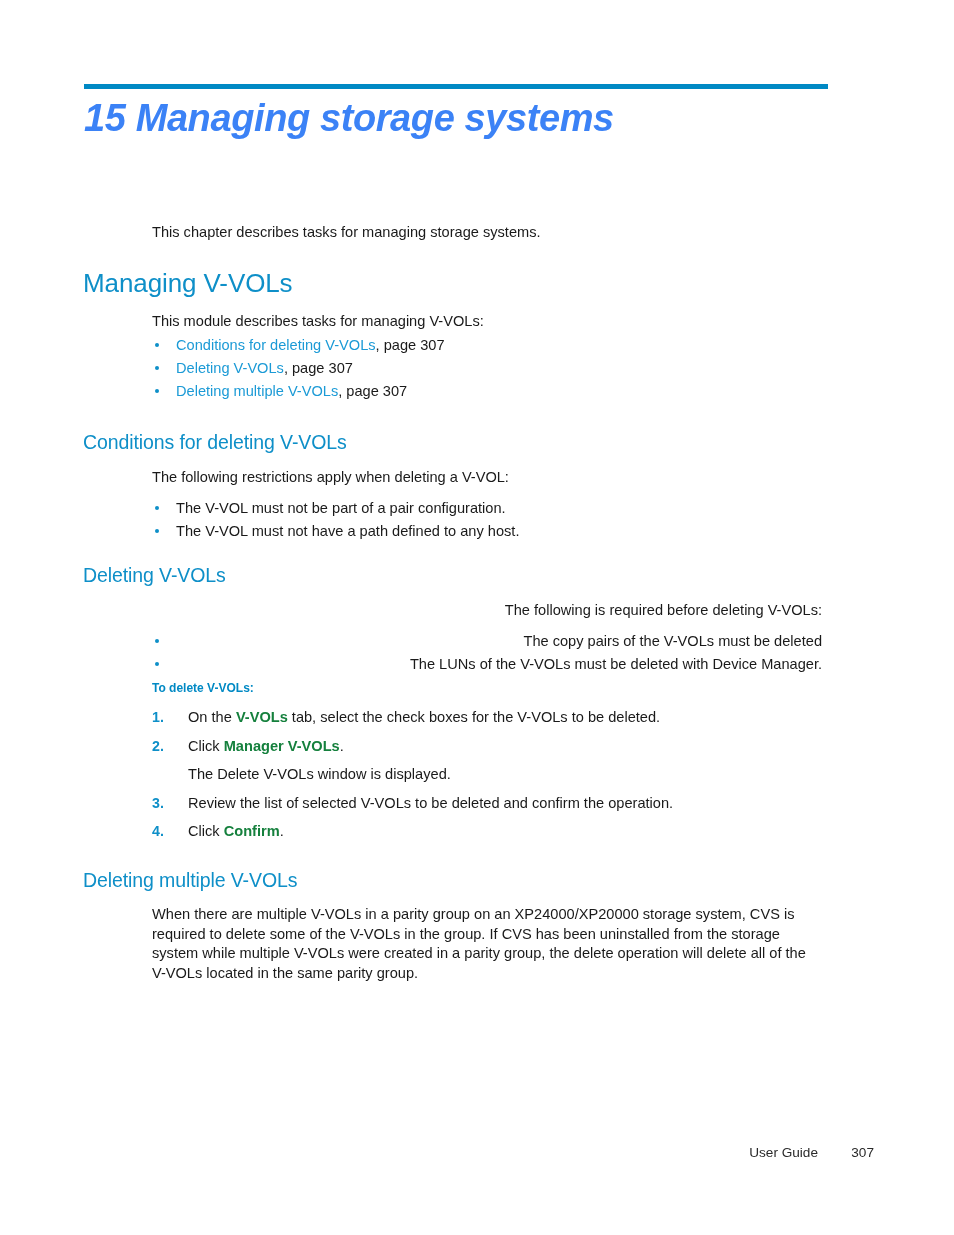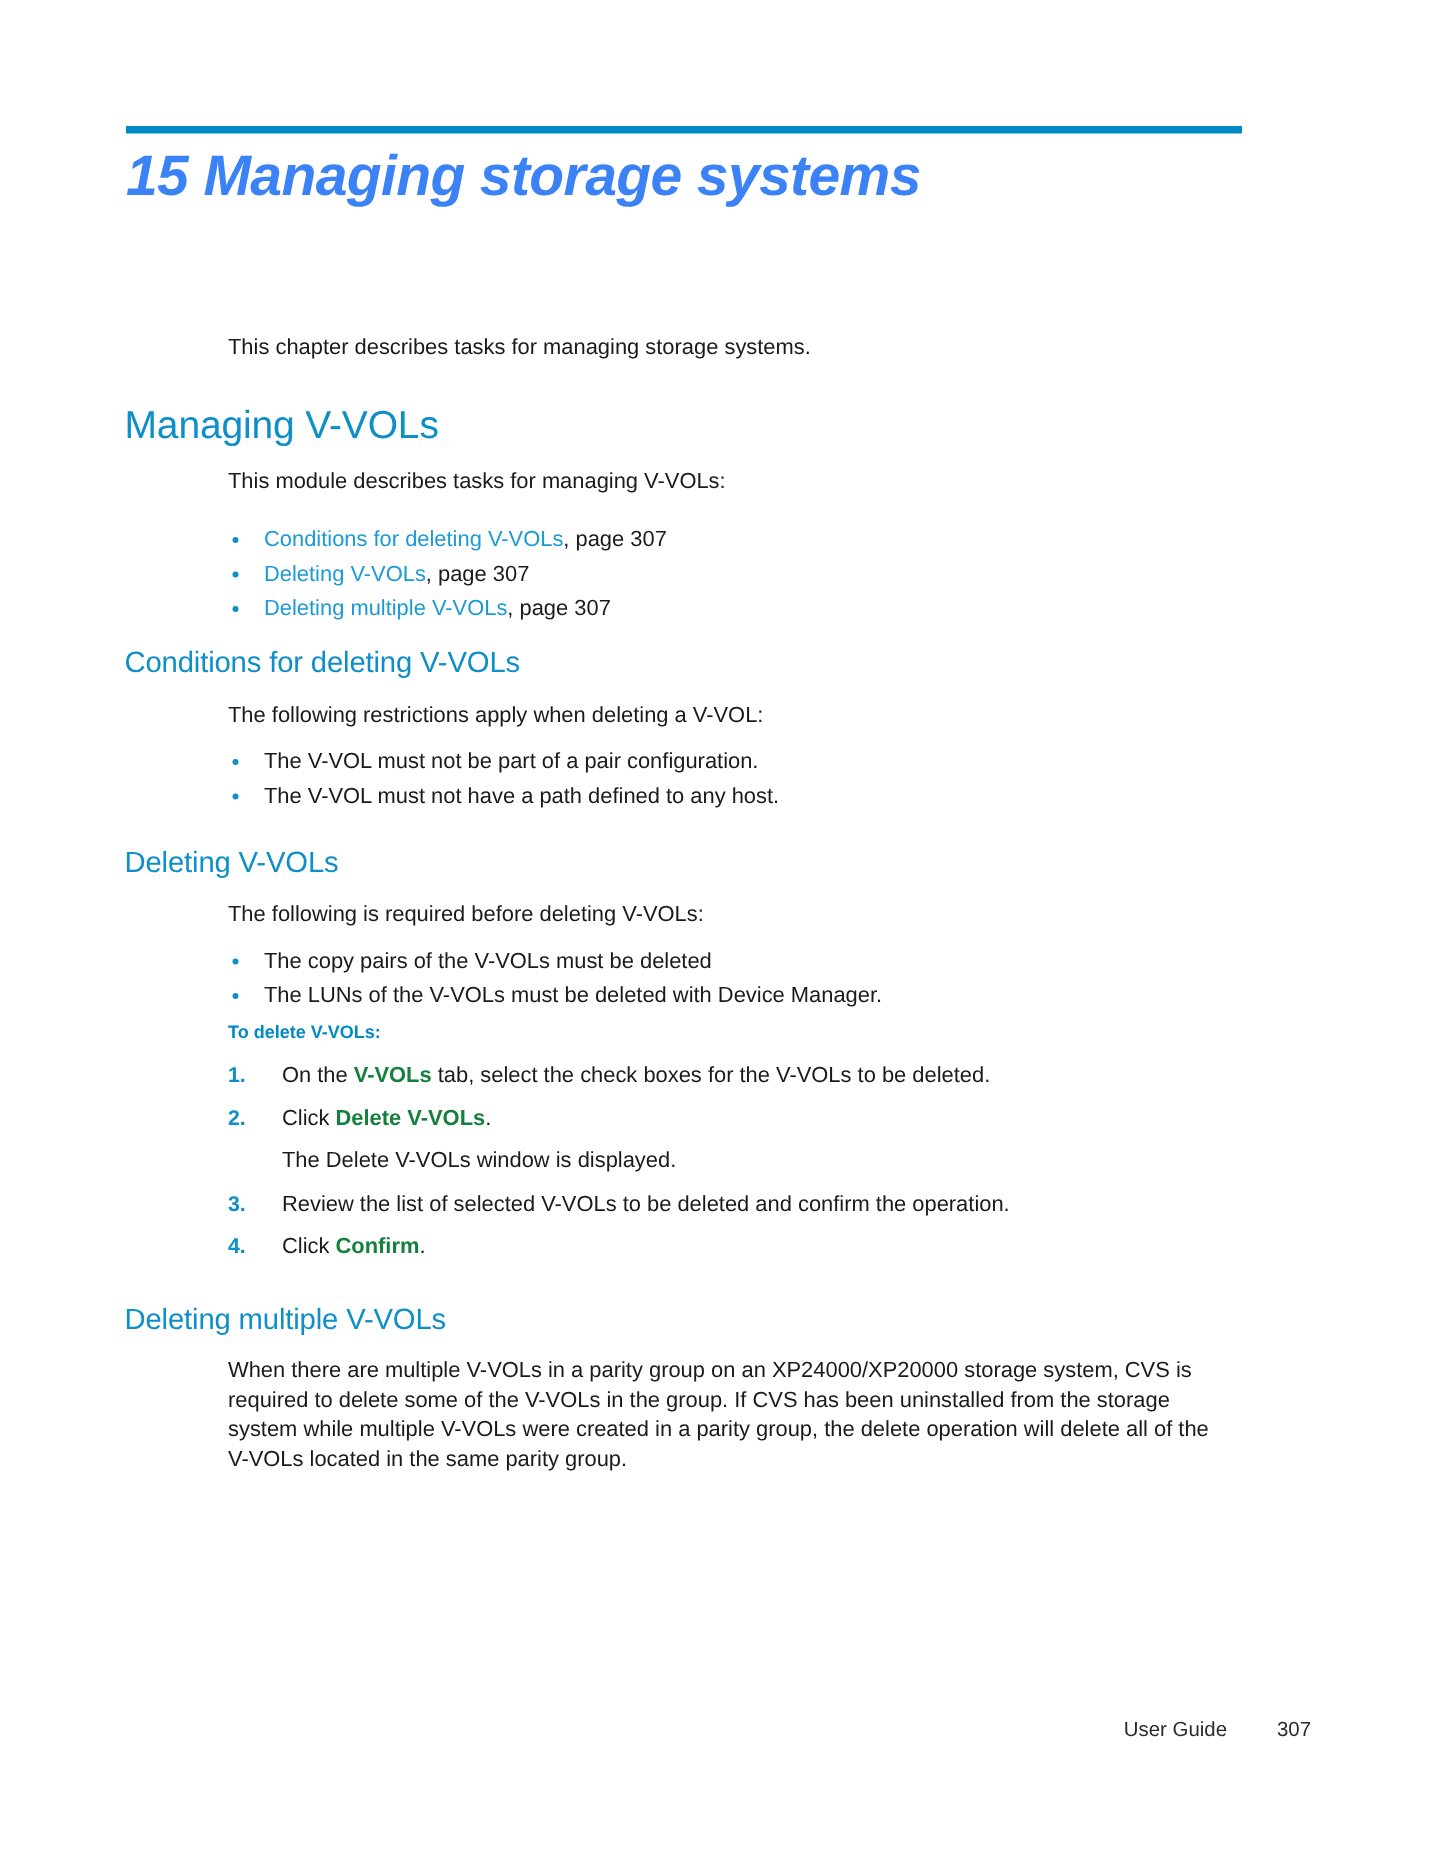--- a/index.html
+++ b/index.html
@@ -173,21 +173,21 @@
 
   <div class="body-col" style="top:223px;">
     <p class="body">This chapter describes tasks for managing storage systems.</p>
   </div>
 
   <div class="h1" style="top:268px;">Managing V-VOLs</div>
 
   <div class="body-col" style="top:312px;">
     <p class="body">This module describes tasks for managing V-VOLs:</p>
 
-    <ul class="bullets" style="margin-top:17px;">
+    <ul class="bullets" style="margin-top:2px;">
       <li>
         <span class="dot"></span>
         <span class="link">Conditions for deleting V-VOLs</span><span>, page 307</span>
       </li>
       <li>
         <span class="dot"></span>
         <span class="link">Deleting V-VOLs</span><span>, page 307</span>
       </li>
       <li>
         <span class="dot"></span>
@@ -208,21 +208,21 @@
       </li>
       <li>
         <span class="dot"></span>
         <span>The V-VOL must not have a path defined to any host.</span>
       </li>
     </ul>
   </div>
 
   <div class="h2" style="top:564px;">Deleting V-VOLs</div>
 
-  <div class="body-col" style="top:601px;">
+  <div class="body-col" style="top:601px;text-align:right;">
     <p class="body">The following is required before deleting V-VOLs:</p>
 
     <ul class="bullets" style="margin-top:9px;">
       <li>
         <span class="dot"></span>
         <span>The copy pairs of the V-VOLs must be deleted</span>
       </li>
       <li>
         <span class="dot"></span>
         <span>The LUNs of the V-VOLs must be deleted with Device Manager.</span>
@@ -233,21 +233,21 @@
   <div class="h3-run-in" style="top:681px;">To delete V-VOLs:</div>
 
   <div class="body-col" style="top:708px;">
     <ol class="steps">
 
       <li class="step">
         <span class="num">1.</span><span>On the </span><b class="ui">V-VOLs</b><span> tab, select the check boxes for the V-VOLs to be deleted.</span>
       </li>
 
       <li class="step">
-        <span class="num">2.</span><span>Click </span><b class="ui">Delete V-VOLs</b><span>.</span>
+        <span class="num">2.</span><span>Click </span><b class="ui">Manager V-VOLs</b><span>.</span>
       </li>
 
       <div class="substep">The Delete V-VOLs window is displayed.</div>
 
       <li class="step">
         <span class="num">3.</span><span>Review the list of selected V-VOLs to be deleted and confirm the operation.</span>
       </li>
 
       <li class="step">
         <span class="num">4.</span><span>Click </span><b class="ui">Confirm</b><span>.</span>

